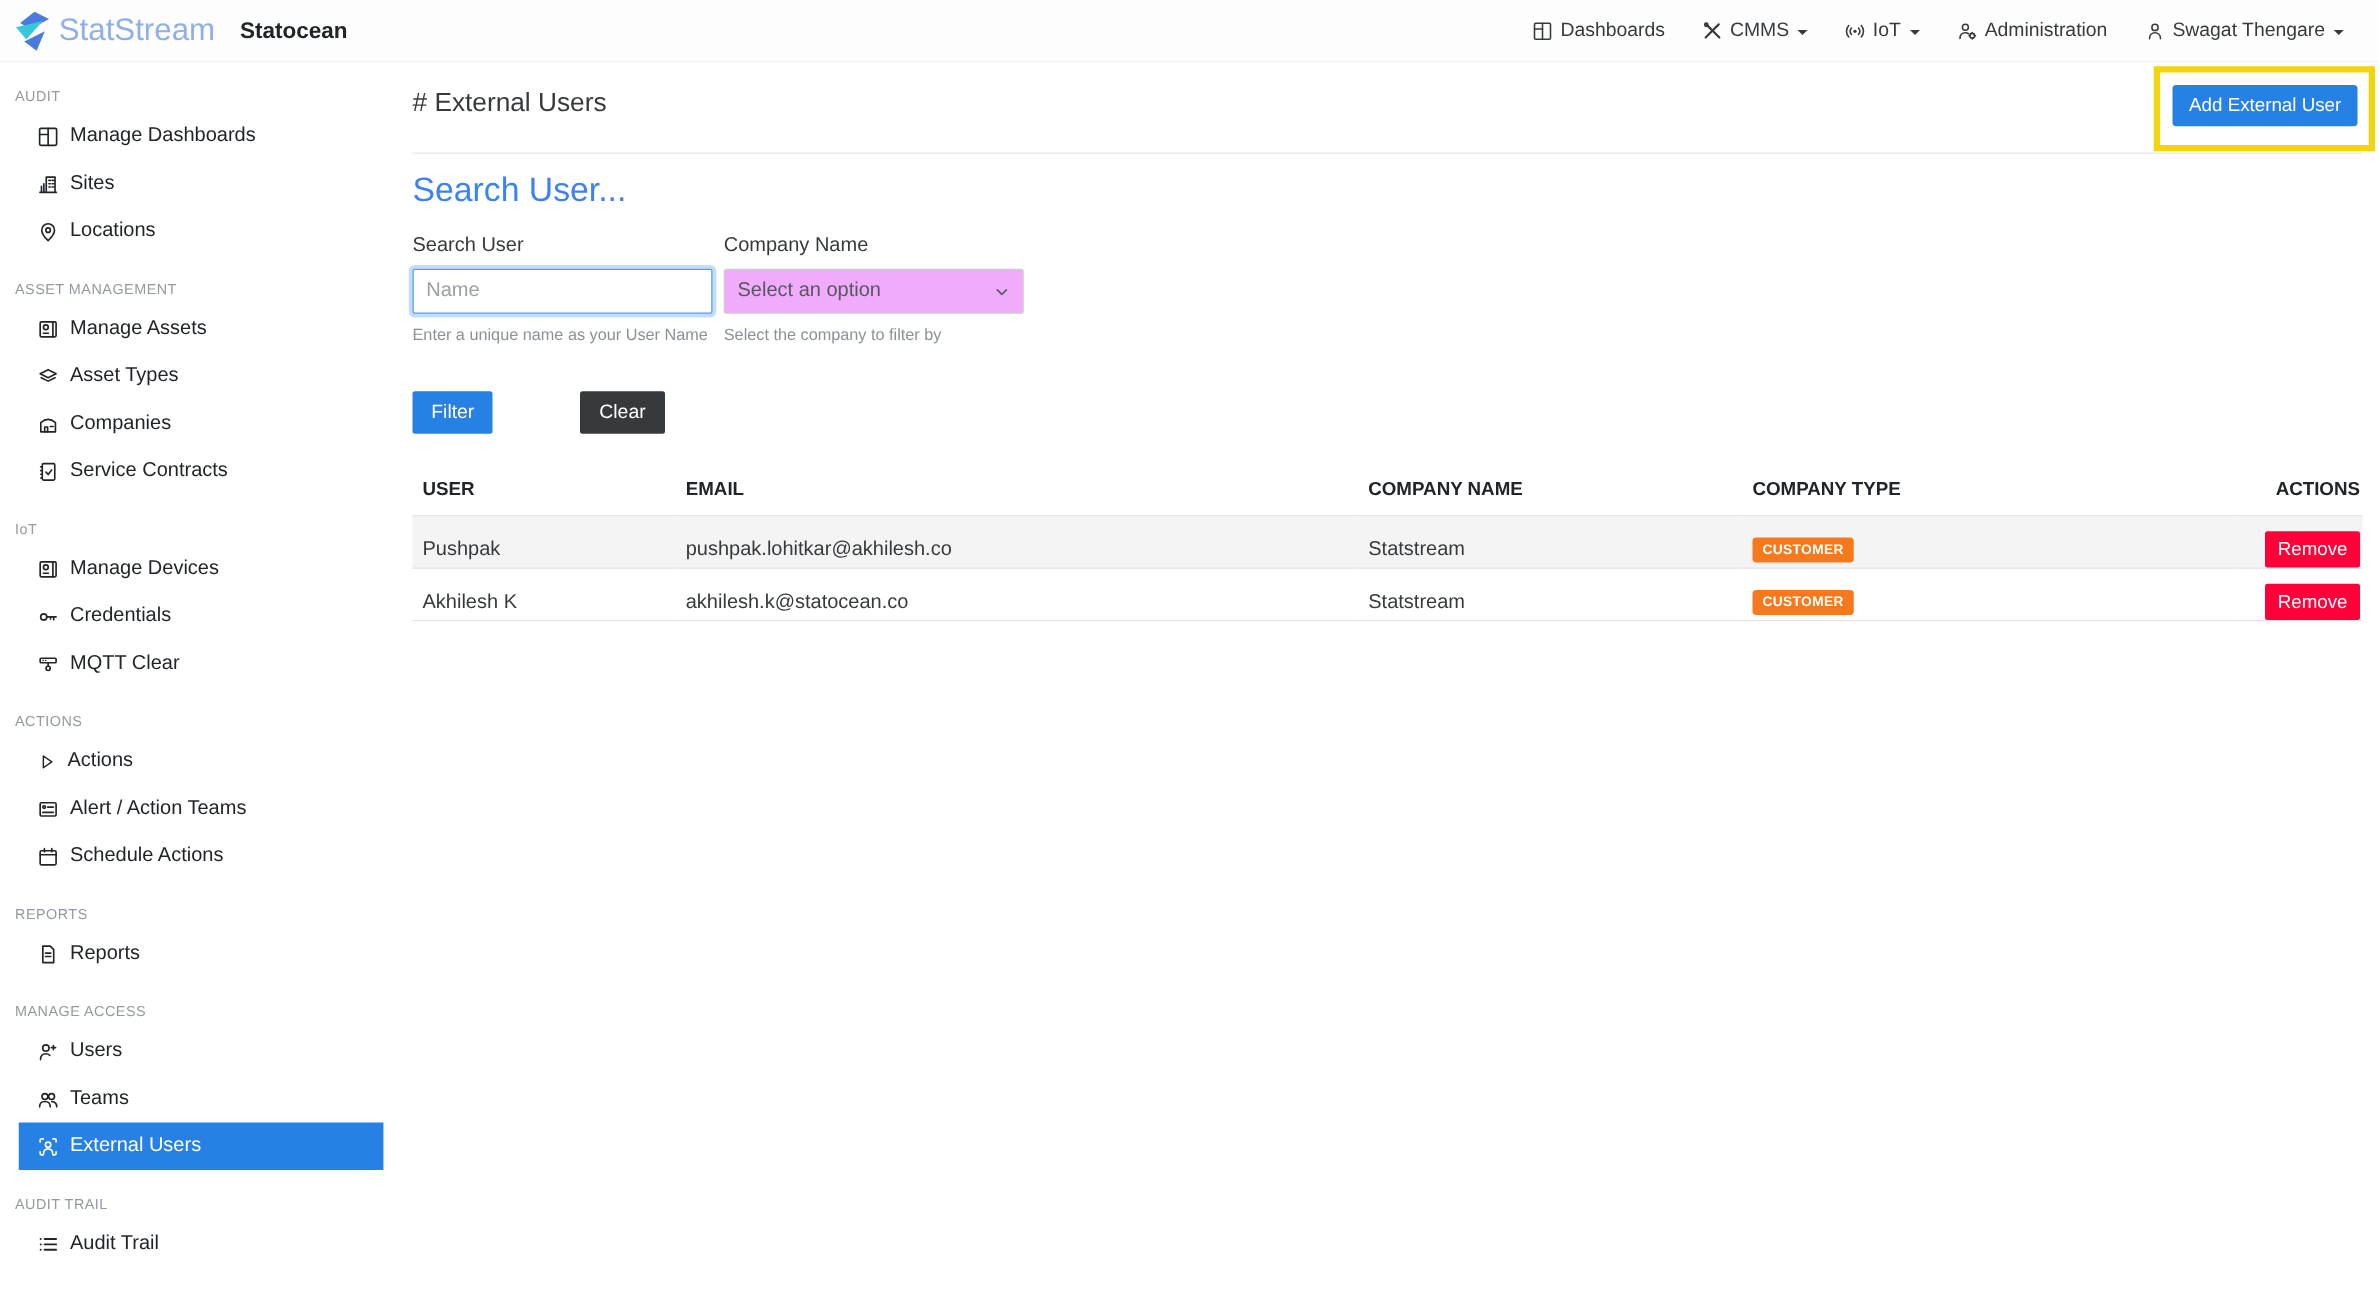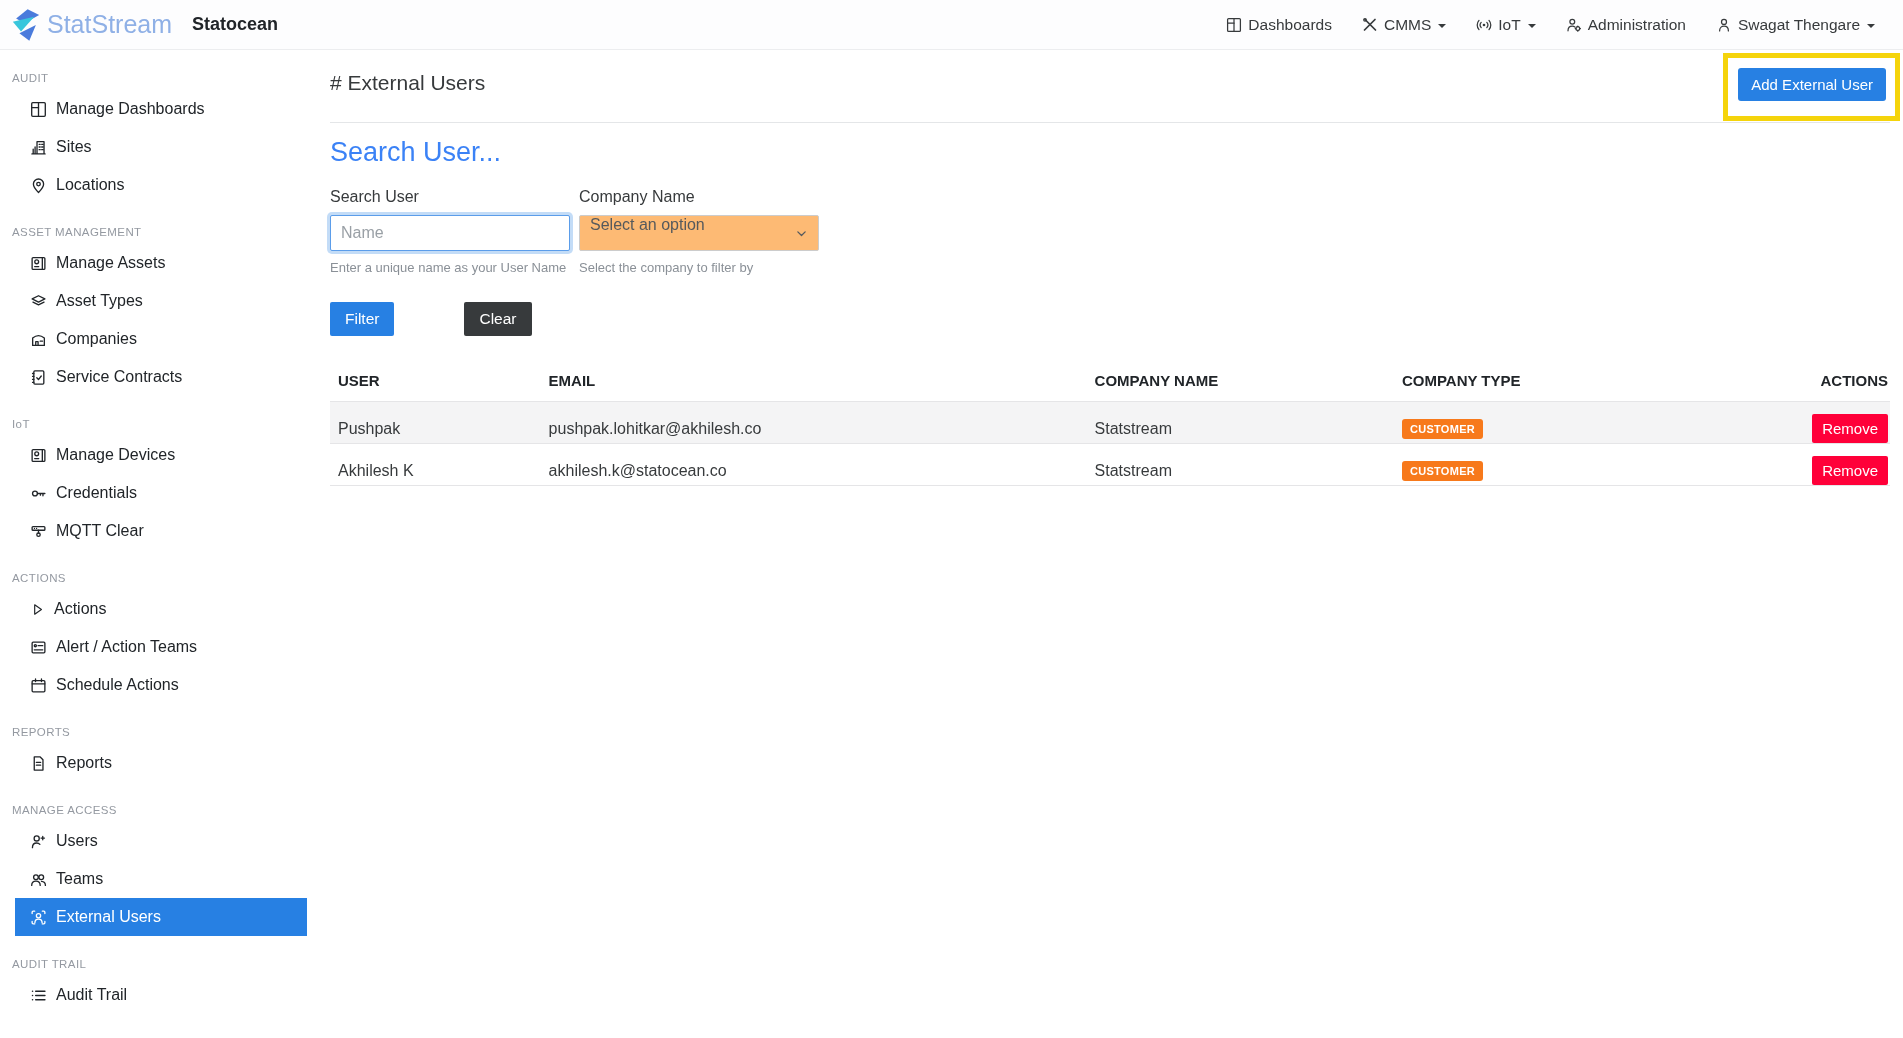--- a/index.html
+++ b/index.html
@@ -53,27 +53,27 @@
   .field-label { display:block; font-size:16px; color:#373a3c; margin-bottom:9px; }
   .text-input {
     width:100%; height:36px; border:1px solid #5b9dea; border-radius:2px;
     padding:0 10px; font-size:16px; color:#373a3c; outline:none;
     box-shadow:0 0 0 3px rgba(39,128,227,.28);
     font-family:inherit;
   }
   .text-input::placeholder { color:#9aa0a6; }
   .select {
     height:36px; border:1px solid #cccccc; border-radius:2px;
-    display:flex; justify-content:space-between;
-    padding:0 10px; font-size:16px; color:#55595c; cursor:pointer; background:#fdba74;
+    display:flex; align-items:center; justify-content:space-between;
+    padding:0 10px; font-size:16px; color:#55595c; cursor:pointer; background:#f0abfc;
   }
   .select .icon svg { stroke:#555a5e; stroke-width:1.6; }
   .help { font-size:13px; color:#8a9097; margin-top:9px; }
 
-  .btn-row { margin-top:27px; display:flex; align-items:center; }
+  .btn-row { margin-top:38px; display:flex; align-items:center; }
   .btn-filter { background:#2780e3; font-size:15.5px; padding:8px 15px; border-radius:2px; }
   .btn-clear { background:#373a3c; font-size:15.5px; padding:8px 15px; border-radius:2px; margin-left:70px; }
 
   
   .users-table { margin-top:30px; width:100%; border-collapse:collapse; }
   .users-table th { text-align:left; font-size:15px; font-weight:700; color:#212529; padding:6px 0 12px 8px; }
   .users-table td { font-size:16px; color:#373a3c; padding:12px 0 0 8px; }
   .users-table th.col-actions, .users-table td.col-actions { text-align:right; padding-right:2px; }
   .users-table tbody tr { border-top:1px solid #e5e5e7; border-bottom:1px solid #e5e5e7; }
   .users-table tbody tr.striped { background:#f4f4f5; }

